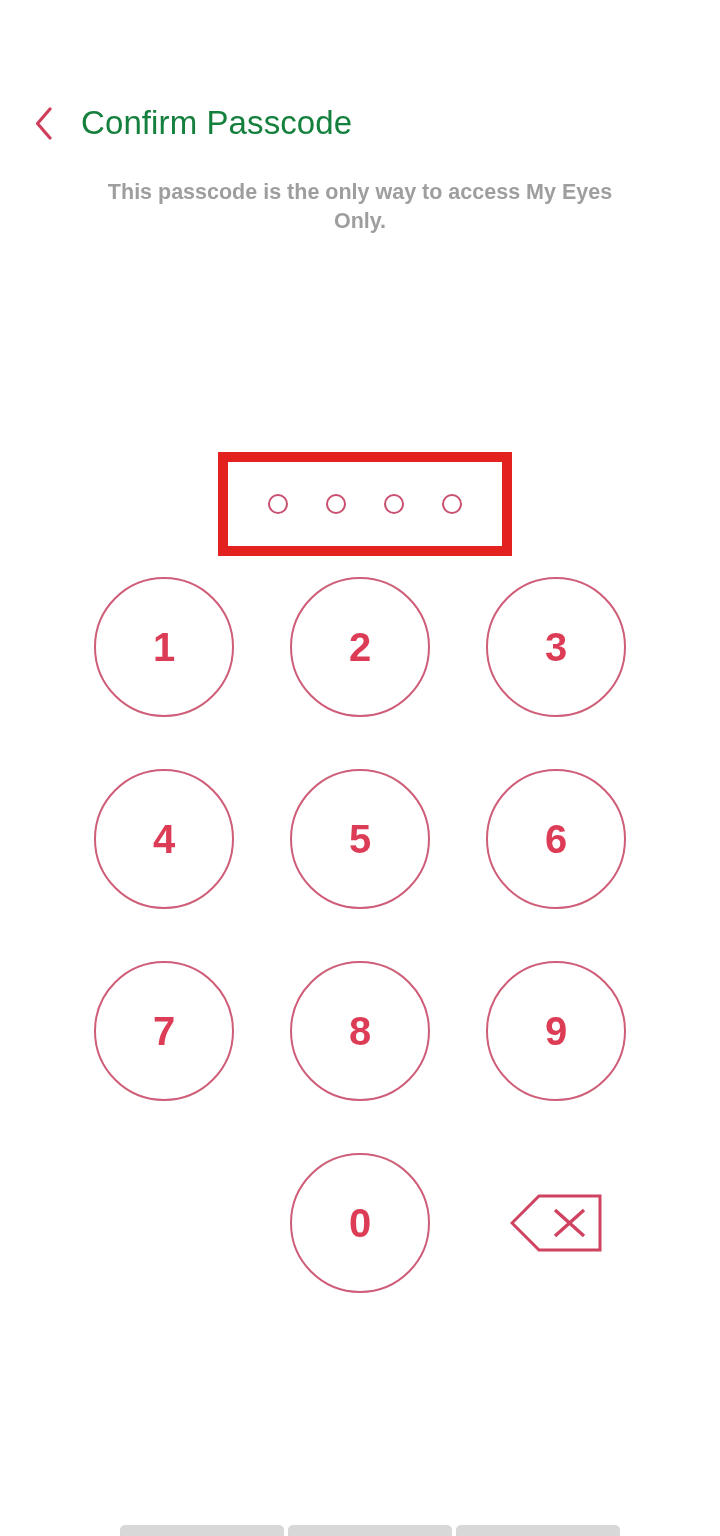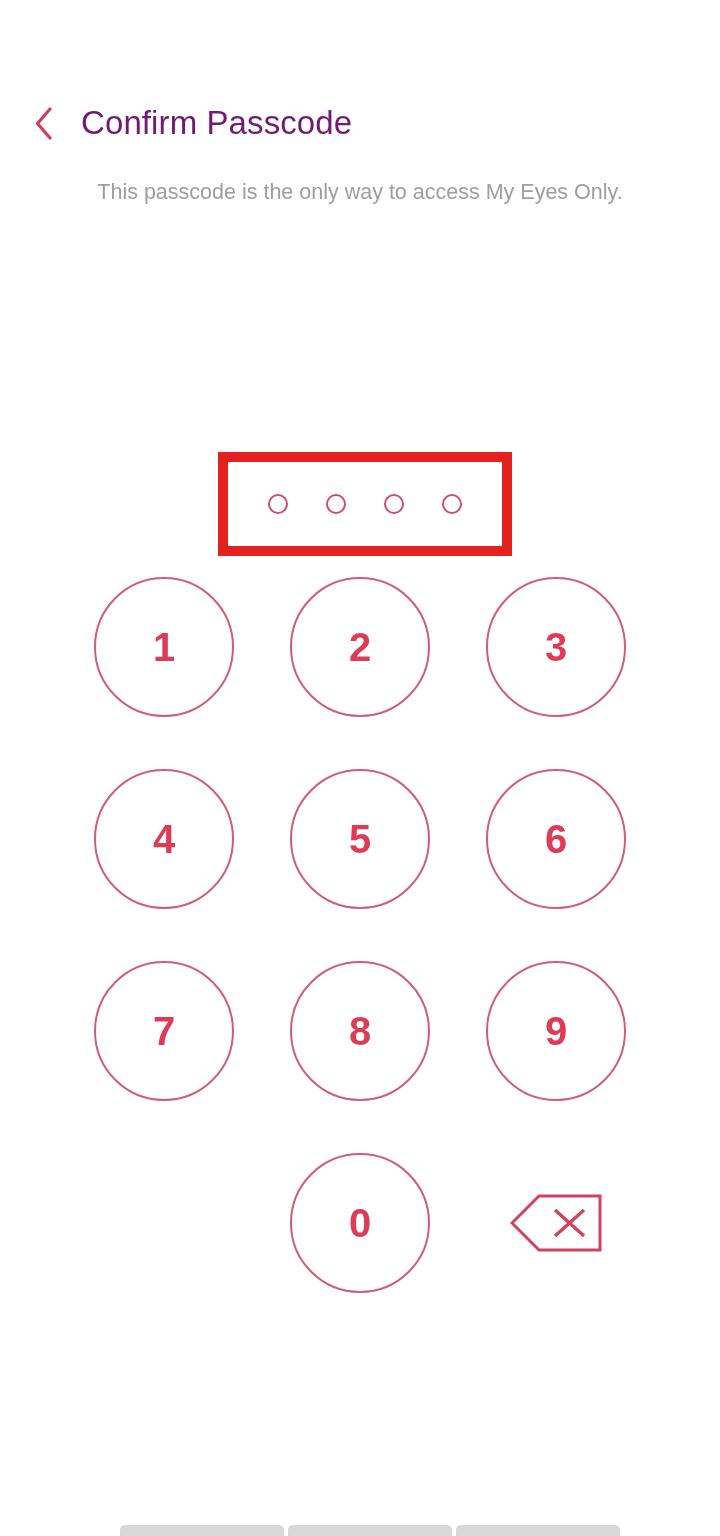--- a/index.html
+++ b/index.html
@@ -50,37 +50,37 @@
     fill: none;
     stroke: #cf3f5c;
     stroke-width: 3.2;
     stroke-linecap: round;
     stroke-linejoin: round;
   }
 
   .page-title {
     font-size: 33px;
     font-weight: 400;
-    color: #701a75;
+    color: #15803d;
     letter-spacing: 0.1px;
     margin-left: 9px;
     white-space: nowrap;
   }
 
   
   .subtitle {
     position: absolute;
     left: 90px;
     top: 178px;
     width: 540px;
     text-align: center;
     font-size: 21.5px;
     line-height: 29px;
     color: #9e9e9e;
-    font-weight: 400;
+    font-weight: 700;
   }
 
   
   .dots-highlight {
     position: absolute;
     left: 218px;
     top: 452px;
     width: 294px;
     height: 104px;
     border: 10px solid #e3211e;

